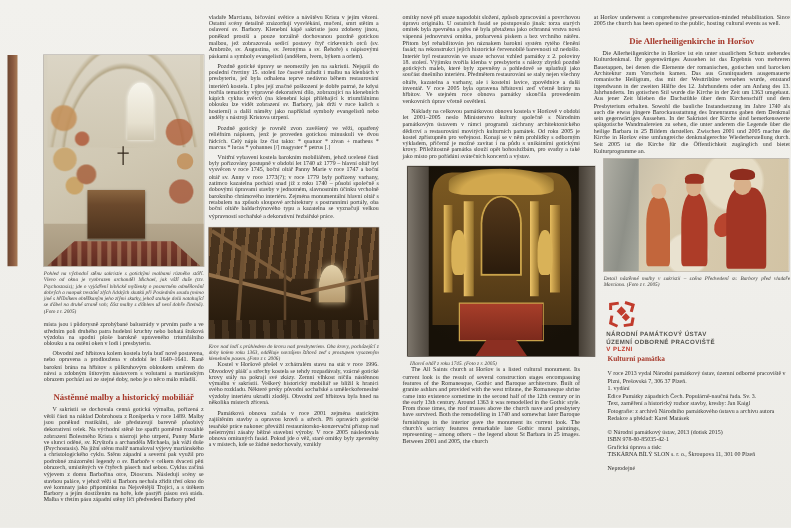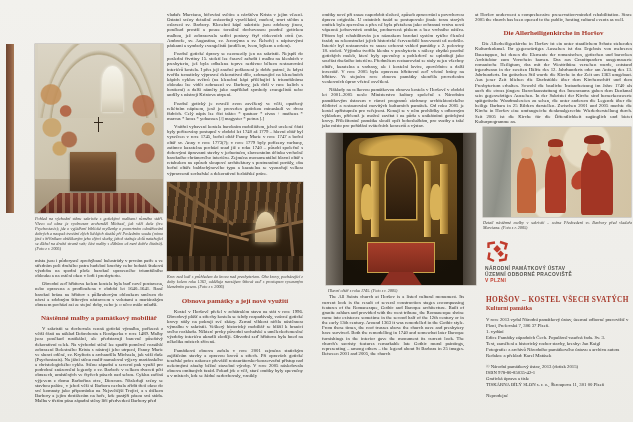--- a/index.html
+++ b/index.html
@@ -159,42 +159,41 @@
       <div class="ph1-window"></div>
       <div class="ph1-cruxv"></div>
       <div class="ph1-cruxh"></div>
       <div class="ph1-floor"></div>
       <div class="ph1-chest"></div>
       <div class="ph1-carpet"></div>
     </div>
     <p class="caption">Pohled na východní stěnu sakristie s gotickými malbami různého stáří. Vlevo od okna je vyobrazen archanděl Michael, jak váží duše (tzv. Psychostasis); jde o vyjádření biblické myšlenky o posmrtném odměňování dobrých a naopak trestání zlých lidských skutků při Posledním soudu (mimo jiné s hříšníkem obtěžkaným jeho zlými skutky, jehož stahuje dolů natahující se ďábel na druhé straně vah; část malby s ďáblem už není dobře čitelná). (Foto z r. 2005)</p>
     <p class="body sp" style="margin-top:6px">místa jsou i půdorysně zprohýbané balustrády v prvním patře a ve středním poli druhého patra hudební kruchty nebo bohatá štuková výzdoba na spodní ploše barokně upraveného triumfálního oblouku a na ostění oken v lodi i presbyteriu.</p>
     <p class="body ind sp">Obvodní zeď hřbitova kolem kostela byla buď nově postavena, nebo opravena a prodloužena v období let 1640–1641. Raně barokní brána na hřbitov s půlkruhovým obloukem směrem do návsi a zdobným štítovým nástavcem s volutami a mariánským obrazem pochází asi ze stejné doby, nebo je o něco málo mladší.</p>
-    <h3 class="heading">Nástěnné malby a památkový mobiliář</h3>
+    <h3 class="heading">Nástěnné malby a historický mobiliář</h3>
     <p class="body ind">V sakristii se dochovala cenná gotická výmalba, pořízená z větší části na náklad Dobrohosta z Ronšperka v roce 1489. Malby jsou poněkud rustikální, ale představují barevně působivý dekorativní celek. Na východní stěně lze spatřit poměrně rozsáhlé zobrazení Bolestného Krista s nástroji jeho utrpení, Panny Marie ve slunci oděné, sv. Kryštofa a archanděla Michaela, jak váží duše (Psychostasis). Na jižní stěnu malíř namaloval výjevy mariánského a christologického cyklu. Stěnu západní a severní pak využil pro podrobné znázornění legendy o sv. Barboře v celkem dvaceti pěti obrazech, umístěných ve čtyřech pásech nad sebou. Cyklus začíná výjevem z domu Barbořina otce, Dioscura. Následují scény se stavbou paláce, v jehož věži si Barbora nechala zřídit třetí okno do své komnaty jako připomínku na Nejsvětější Trojici, a s útěkem Barbory a jejím dostižením na hoře, kde pastýři pásou svá stáda. Malba v třetím pásu západní stěny líčí předvedení Barbory před</p>
   </section>
 
   <section class="col c2">
     <p class="body" style="margin-top:12px">vladaře Marciana, bičování světice a návštěvu Krista v jejím vězení. Ostatní scény detailně znázorňují vysvlékání, mučení, smrt stětím a oslavení sv. Barbory. Klenební kápě sakristie jsou zdobeny jinou, poněkud prostší a pouze torzálně dochovanou pozdně gotickou malbou, jež zobrazovala sedící postavy čtyř církevních otců (sv. Ambrože, sv. Augustina, sv. Jeronýma a sv. Řehoře) s nápisovými páskami a symboly evangelistů (andělem, lvem, býkem a orlem).</p>
     <p class="body ind sp">Pozdně gotické úpravy se neomezily jen na sakristii. Nejspíš do poslední čtvrtiny 15. století lze časově zařadit i malbu na klenbách v presbyteriu, jež byla odhalena teprve nedávno během restaurování interiérů kostela. I přes její značné poškození je dobře patrné, že kdysi tvořila tematicky výpravné dekorativní dílo, zobrazující na klenebních kápích cyklus světců (na klenební kápi přiléhající k triumfálnímu oblouku lze vidět zobrazení sv. Barbory, jak drží v ruce kalich s hostiemi) a další náměty jako například symboly evangelistů nebo anděly s nástroji Kristova utrpení.</p>
     <p class="body ind sp">Pozdně gotický je rovněž zvon zavěšený ve věži, opatřený reliéfním nápisem, jenž je proveden gotickou minuskulí ve dvou řádcích. Celý nápis lze číst takto: * quatuor * zivan + matheus * marcus * lucas * yohannes [/] magyster * petrus [.]</p>
     <p class="body ind sp">Vnitřní vybavení kostela barokním mobiliářem, jehož ucelené části byly pořizovány postupně v období let 1740 až 1779 – hlavní oltář byl vysvěcen v roce 1745, boční oltář Panny Marie v roce 1747 a boční oltář sv. Anny v roce 1773(?); v roce 1779 byly pořízeny varhany, zatímco kazatelna pochází snad již z roku 1740 – působí společně s dobovými úpravami stavby v jednotném, slavnostním účinku vrcholně barokního chrámového interiéru. Zejména monumentální hlavní oltář s retabulem na způsob sloupové architektury s postranními portály, oba boční oltáře baldachýnového typu a kazatelna se vyznačují velkou výpravností sochařské a dekorativní řezbářské práce.</p>
     <div class="photo ph2">
       <div class="ph2-rafters"></div>
       <div class="ph2-glow"></div>
       <div class="ph2-beam1"></div>
       <div class="ph2-beam2"></div>
       <div class="ph2-beam3"></div>
       <div class="ph2-post1"></div>
       <div class="ph2-post2"></div>
       <div class="ph2-post3"></div>
       <div class="ph2-floor"></div>
     </div>
     <p class="caption">Krov nad lodí s průhledem do krovu nad presbyteriem. Oba krovy, pocházející z doby kolem roku 1363, odděluje navzájem štítová zeď s prostupem vysazeným klenebním pasem. (Foto z r. 2006)</p>
-    <h3 class="heading">Obnova památky a její nové využití</h3>
     <p class="body ind">Kostel v Horšově přešel v zchátralém stavu na stát v roce 1996. Obvodový plášť a střechy kostela se tehdy rozpadávaly, vzácné gotické krovy stály na pokraji své zkázy. Zemní vlhkost ničila nástěnnou výmalbu v sakristii. Veškerý historický mobiliář se blížil k hranici svého rozkladu. Některé prvky původní sochařské a uměleckořemeslné výzdoby interiéru ukradli zloději. Obvodní zeď hřbitova byla hned na několika místech zřícená.</p>
     <p class="body ind sp">Památková obnova začala v roce 2001 zejména statickým zajištěním stavby a opravou krovů a střech. Při opravách gotické tesařské práce nakonec převážil restaurátorsko-konzervační přístup nad nešetrnými zásahy běžné stavební výroby. V roce 2005 následovala obnova omítaných fasád. Pokud jde o věž, staré omítky byly zpevněny a v místech, kde se žádné nedochovaly, vznikly</p>
   </section>
 
   <section class="col c3">
     <p class="body" style="margin-top:12px">omítky nové při snaze napodobit složení, způsob zpracování a povrchovou úpravu originálu. U ostatních fasád se postupovalo jinak: torza starých omítek byla zpevněna a přes ně byla přetažena jako ochranná vrstva nová vápenná jednovrstvá omítka, probarvená pískem a bez vrchního nátěru. Přitom byl rehabilitován jen náznakem barokní systém rytého členění fasád; na rekonstrukci jejich historické červenobílé barevnosti už nedošlo. Interiér byl restaurován ve snaze uchovat vzhled památky z 2. poloviny 18. století. Výjimku tvořila klenba v presbyteriu s nálezy zbytků pozdně gotických maleb, které byly zpevněny a pohledově se uplatňují jako součást dnešního interiéru. Předmětem restaurování se staly nejen všechny oltáře, kazatelna a varhany, ale i kostelní lavice, zpovědnice a další inventář. V roce 2005 byla opravena hřbitovní zeď včetně brány na hřbitov. Ve stejném roce obnova památky skončila provedením venkovních úprav včetně osvětlení.</p>
     <p class="body ind sp">Náklady na celkovou památkovou obnovu kostela v Horšově v období let 2001–2005 neslo Ministerstvo kultury společně s Národním památkovým ústavem v rámci programů záchrany architektonického dědictví a restaurování movitých kulturních památek. Od roku 2005 je kostel zpřístupněn pro veřejnost. Konají se v něm prohlídky s odborným výkladem, přičemž je možné zavítat i na půdu s unikátními gotickými krovy. Příležitostně památka slouží opět bohoslužbám, pro svatby a také jako místo pro pořádání svátečních koncertů a výstav.</p>
     <div class="photo ph3">
       <div class="ph3-wallL"></div>
       <div class="ph3-wallR"></div>
@@ -246,21 +245,20 @@
         </g>
       </svg>
       <div class="logotext">
         <div>NÁRODNÍ PAMÁTKOVÝ ÚSTAV</div>
         <div>ÚZEMNÍ ODBORNÉ PRACOVIŠTĚ</div>
         <div class="logored">V PLZNI</div>
       </div>
     </div>
 
     <div class="colo">
-      <div class="colo-title">HORŠOV – KOSTEL VŠECH SVATÝCH</div>
       <div class="colo-sub">Kulturní památka</div>
       <div class="b1">
         <div class="colo-line">V roce 2013 vydal Národní památkový ústav, územní odborné pracoviště v Plzni, Prešovská 7, 306 37 Plzeň.</div>
         <div class="colo-line">1. vydání</div>
         <div class="colo-line">Edice Památky západních Čech. Populárně-naučná řada. Sv. 3.</div>
         <div class="colo-line">Text, zaměření a historický rozbor stavby, kresby: Jan Kaigl</div>
         <div class="colo-line">Fotografie: z archivů Národního památkového ústavu a archivu autora</div>
         <div class="colo-line">Redakce a překlad: Karel Matásek</div>
       </div>
       <div class="colo-gap"></div>

